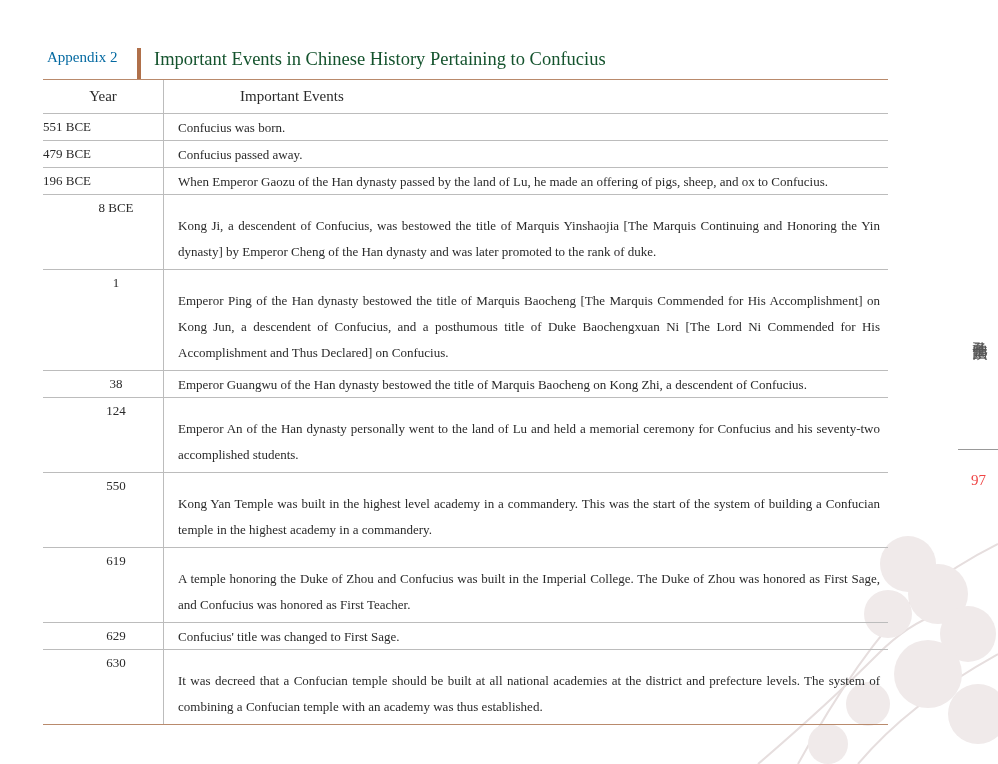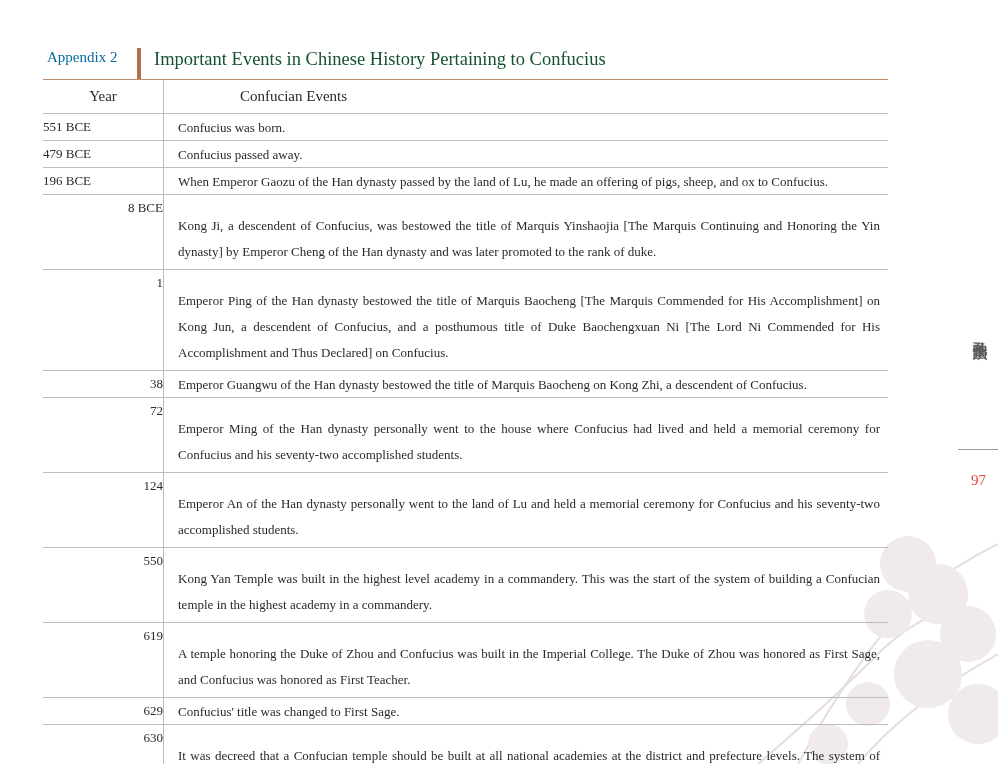--- a/index.html
+++ b/index.html
@@ -28,21 +28,21 @@
     border-bottom: 1.5px solid #b98a6c;
   }
   table { border-collapse: collapse; width: 100%; font-size: 13px; }
   th, td { border-bottom: 1px solid #bcbcbc; vertical-align: top; padding: 0; }
   tr:last-child td { border-bottom: none; }
   th { font-weight: normal; font-size: 15px; text-align: left; height: 33px; vertical-align: middle; }
   .col-year { width: 94px; border-right: 1px solid #bcbcbc; }
   th.col-year { text-align: center; }
   th.col-event { padding-left: 76px; }
   td.col-year { padding: 5px 0 0 0; text-align: left; }
-  td.year-left { text-align: right; padding-left: 26px; }
+  td.year-left { text-align: center; padding-left: 26px; }
   td.col-event { padding: 18px 8px 4px 14px; line-height: 26px; text-align: justify; }
   td.col-event.single { line-height: 15px; padding: 6px 8px 5px 14px; }
   .side-title {
     position: absolute; left: 971px; top: 330px; width: 18px;
     font-family: "DejaVu Serif", serif; font-size: 15px; line-height: 19px; color: #555;
     writing-mode: vertical-rl; text-orientation: upright; letter-spacing: 1px;
   }
   .side-rule { position: absolute; left: 958px; top: 449px; width: 40px; height: 1px; background: #999; }
   .page-number { position: absolute; left: 971px; top: 472px; font-size: 15px; color: #ef4444; }
 </style>
@@ -69,21 +69,21 @@
 
 <div class="appendix-label">Appendix 2</div>
 <div class="title-bar"></div>
 <div class="page-title">Important Events in Chinese History Pertaining to Confucius</div>
 
 <div class="table-wrap">
   <table>
     <thead>
       <tr>
         <th class="col-year">Year</th>
-        <th class="col-event">Confucian  Events</th>
+        <th class="col-event">Important  Events</th>
       </tr>
     </thead>
     <tbody>
       <tr>
         <td class="col-year">551 BCE</td>
         <td class="col-event single">Confucius was born.</td>
       </tr>
       <tr>
         <td class="col-year">479 BCE</td>
         <td class="col-event single">Confucius passed away.</td>
@@ -96,24 +96,20 @@
         <td class="col-year year-left">8 BCE</td>
         <td class="col-event">Kong Ji, a descendent of Confucius, was bestowed the title of Marquis Yinshaojia [The Marquis Continuing and Honoring the Yin dynasty] by Emperor Cheng of the Han dynasty and was later promoted to the rank of duke.</td>
       </tr>
       <tr>
         <td class="col-year year-left">1</td>
         <td class="col-event">Emperor Ping of the Han dynasty bestowed the title of Marquis Baocheng [The Marquis Commended for His Accomplishment] on Kong Jun, a descendent of Confucius, and a posthumous title of Duke Baochengxuan Ni [The Lord Ni Commended for His Accomplishment and Thus Declared] on Confucius.</td>
       </tr>
       <tr>
         <td class="col-year year-left">38</td>
         <td class="col-event single">Emperor Guangwu of the Han dynasty bestowed the title of Marquis Baocheng on Kong Zhi, a descendent of Confucius.</td>
-      </tr>
-      <tr>
-        <td class="col-year year-left">72</td>
-        <td class="col-event">Emperor Ming of the Han dynasty personally went to the house where Confucius had lived and held a memorial ceremony for Confucius and his seventy-two accomplished students.</td>
       </tr>
       <tr>
         <td class="col-year year-left">124</td>
         <td class="col-event">Emperor An of the Han dynasty personally  went to the land of Lu and held a memorial ceremony for Confucius and his seventy-two accomplished students.</td>
       </tr>
       <tr>
         <td class="col-year year-left">550</td>
         <td class="col-event">Kong Yan Temple was built in the highest level academy in a commandery. This was the start of the system of building a Confucian temple in the highest academy in a commandery.</td>
       </tr>
       <tr>

